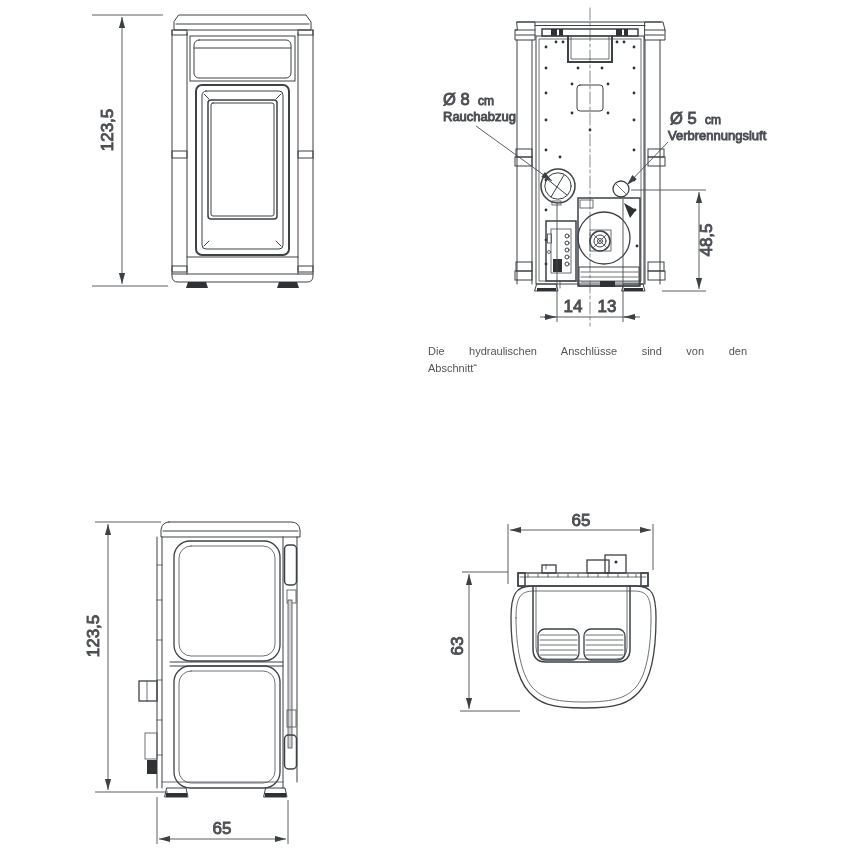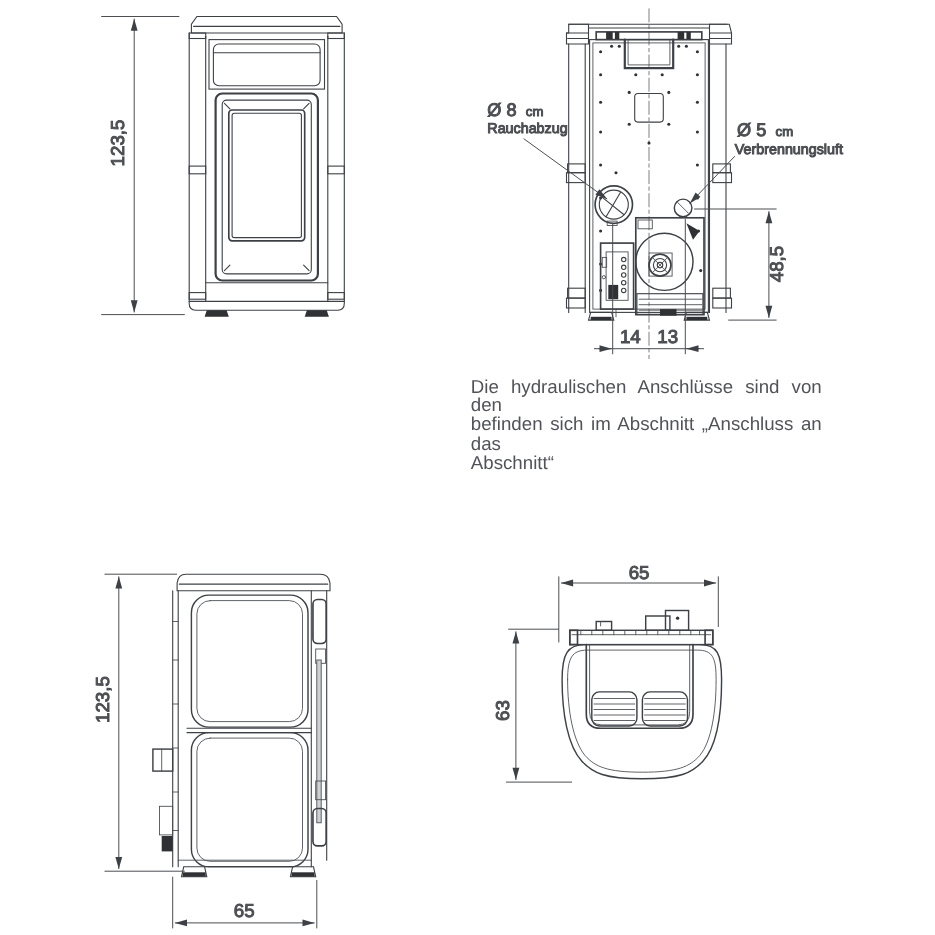--- a/index.html
+++ b/index.html
@@ -14,21 +14,21 @@
   .thin{stroke-width:0.8;stroke:#4a4d52}
   .dk{fill:#2f3134;stroke:none}
   .cl{stroke:#6a6d72;stroke-width:0.8;stroke-dasharray:12 3 3 3;fill:none}
   .dim{stroke:#4a4c50;stroke-width:0.9;fill:none}
   text{font-family:"Liberation Sans",sans-serif;fill:#525459;}
   .t17{font-size:17px}
   .t16{font-size:16.5px}
   .t12{font-size:12px}
   .t13{font-size:13px}
   #note{position:absolute;left:428px;top:343px;width:319px;color:#515358;
-        font-size:17px;line-height:17.2px;}
+        font-size:11px;line-height:17.2px;}
   .note-line{white-space:nowrap;}
   .just{text-align:justify;text-align-last:justify;white-space:normal;}
 </style>
 </head>
 <body>
 
 <div id="page">
 
 <svg width="850" height="850" viewBox="0 0 850 850">
   <defs>
@@ -345,17 +345,16 @@
   <g class="dim">
     <line x1="462" y1="572" x2="508" y2="572"></line>
     <line x1="460" y1="711" x2="520" y2="711"></line>
     <line x1="469" y1="574" x2="469" y2="709" marker-start="url(#arr)" marker-end="url(#arr)"></line>
     <text class="t17" text-anchor="middle" transform="translate(463,646) rotate(-90)">63</text>
   </g>
 </svg>
 
 <div id="note">
   <div class="note-line just">Die hydraulischen Anschlüsse sind von den</div>
-  <div class="note-line just">befinden sich im Abschnitt „Anschluss an das</div>
   <div class="note-line">Abschnitt“</div>
 </div>
 
 </div>
 
 </body></html>

